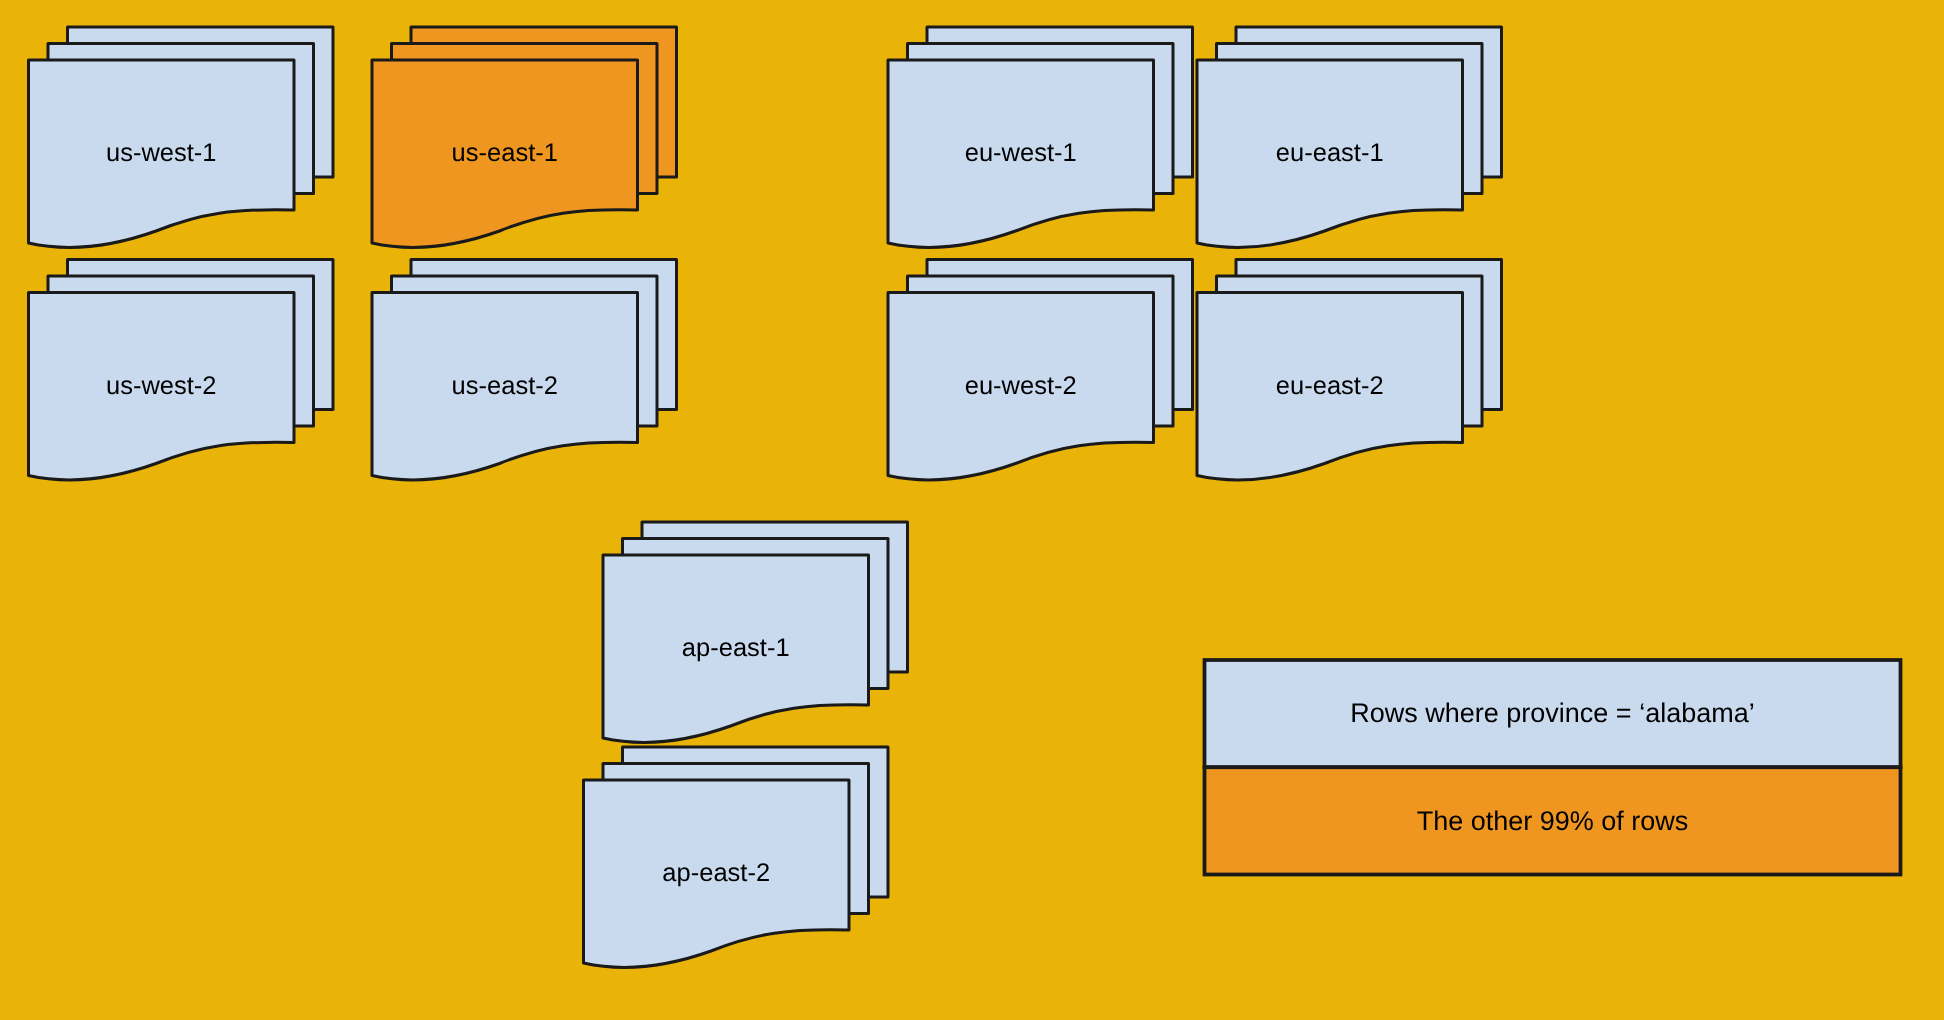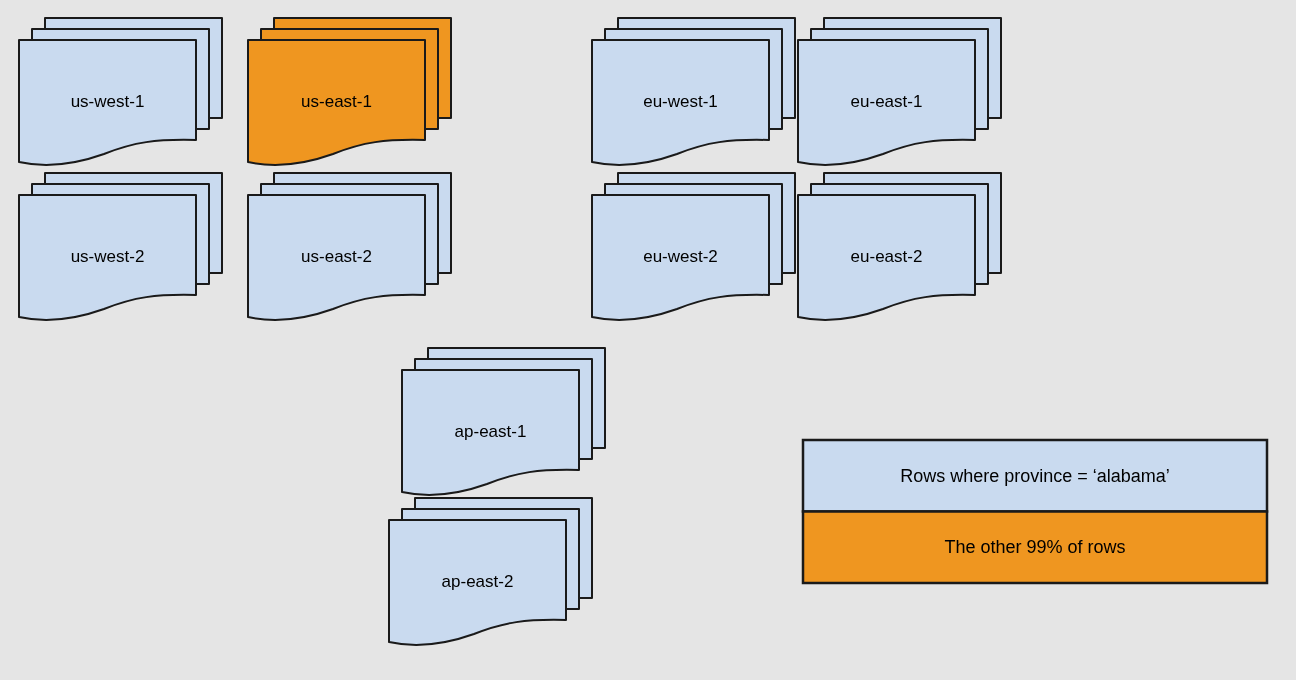--- a/index.html
+++ b/index.html
@@ -11,21 +11,21 @@
   body {
     width: 1296px;
     height: 680px;
     font-family: "Liberation Sans", "DejaVu Sans", sans-serif;
     overflow: hidden;
   }
   #canvas {
     position: relative;
     width: 1296px;
     height: 680px;
-    background: #e5e5e5;
+    background: #eab308;
   }
   #diagram-svg {
     position: absolute;
     top: 0;
     left: 0;
     width: 1296px;
     height: 680px;
     display: block;
   }
   .stack-label {

